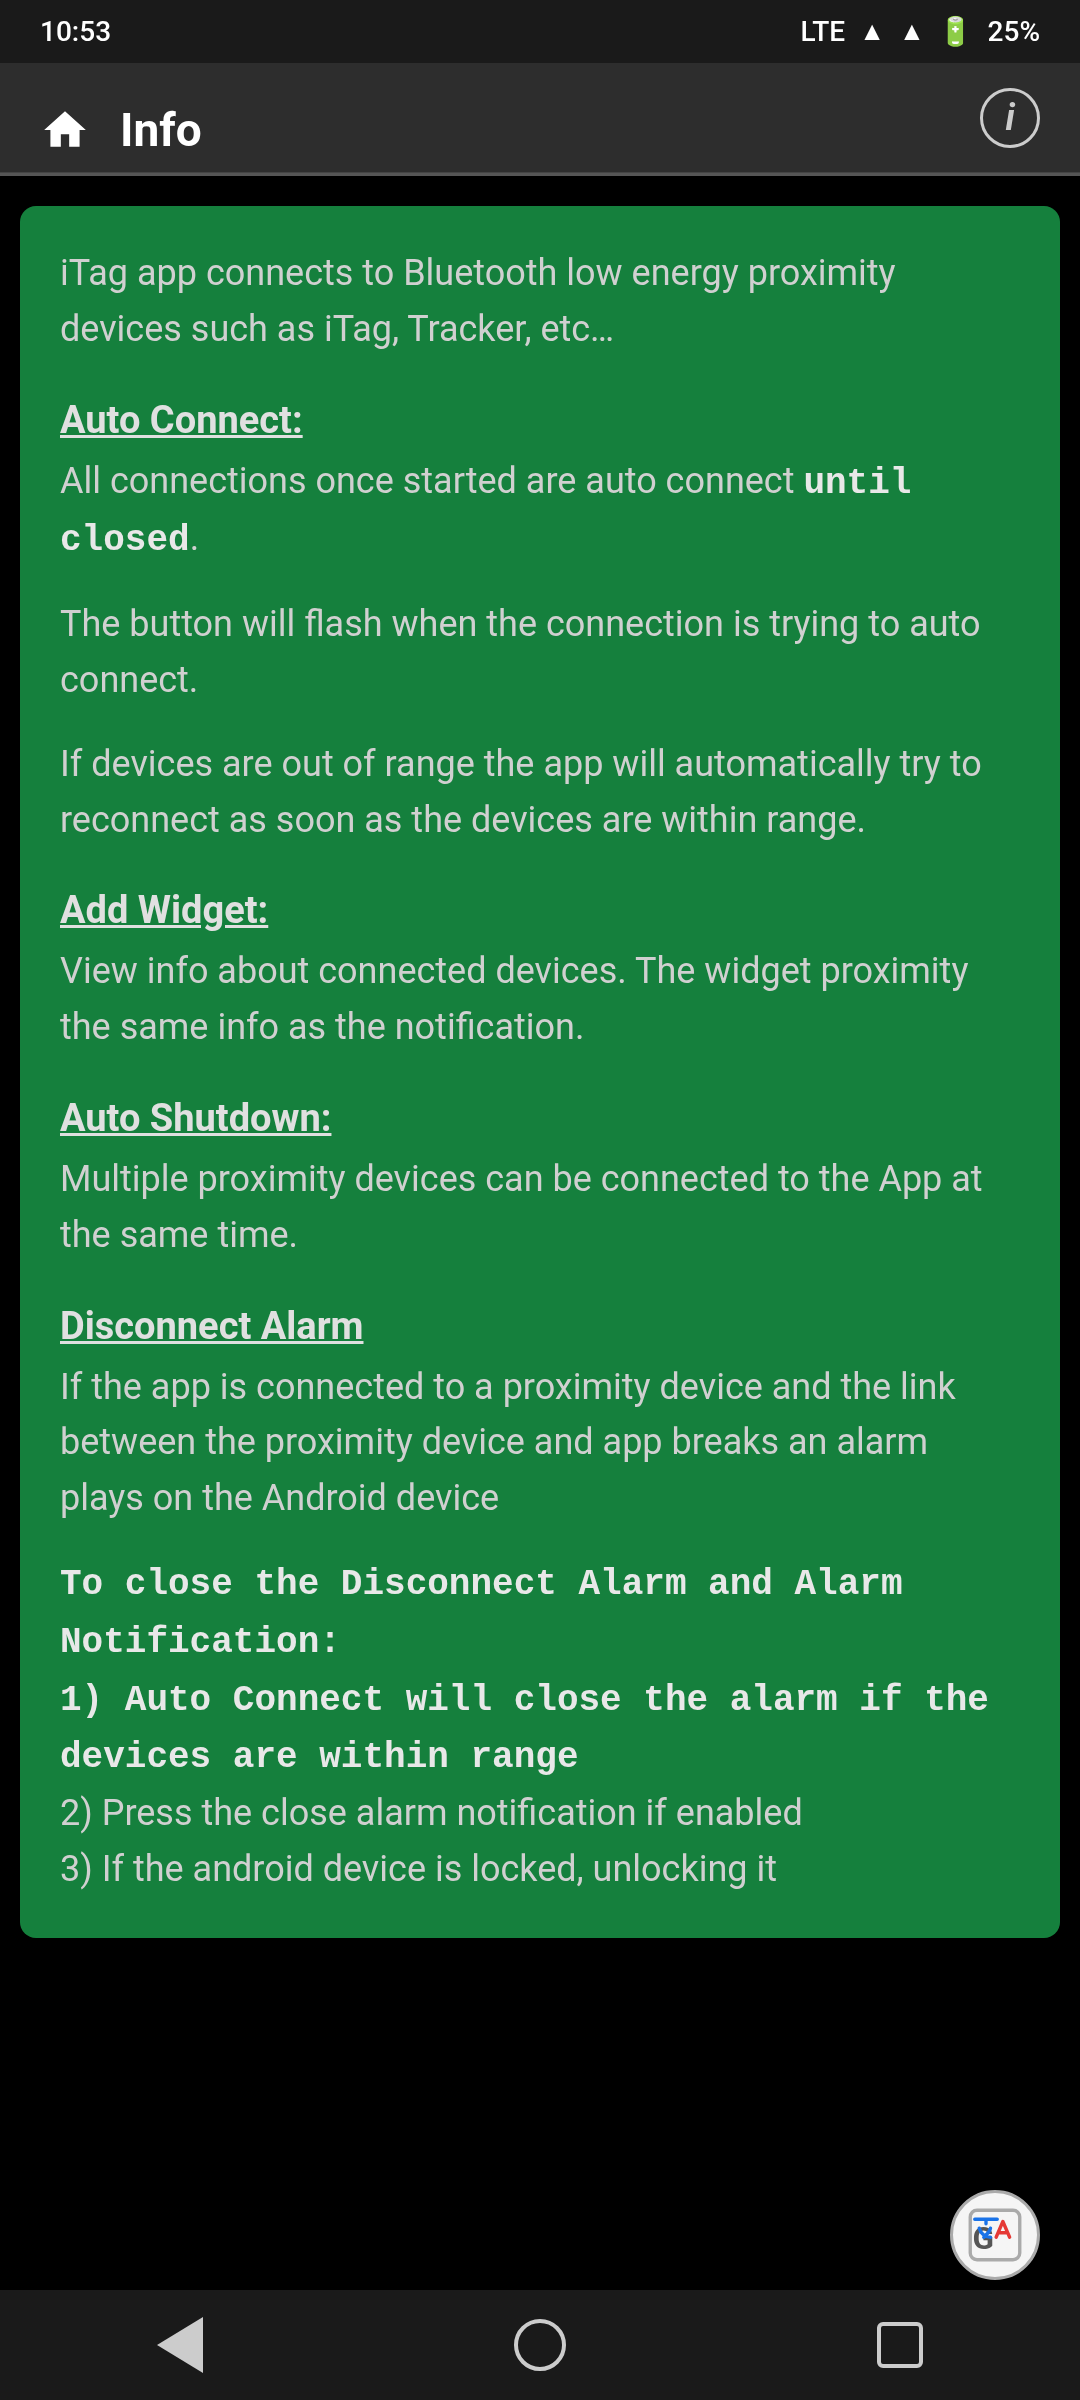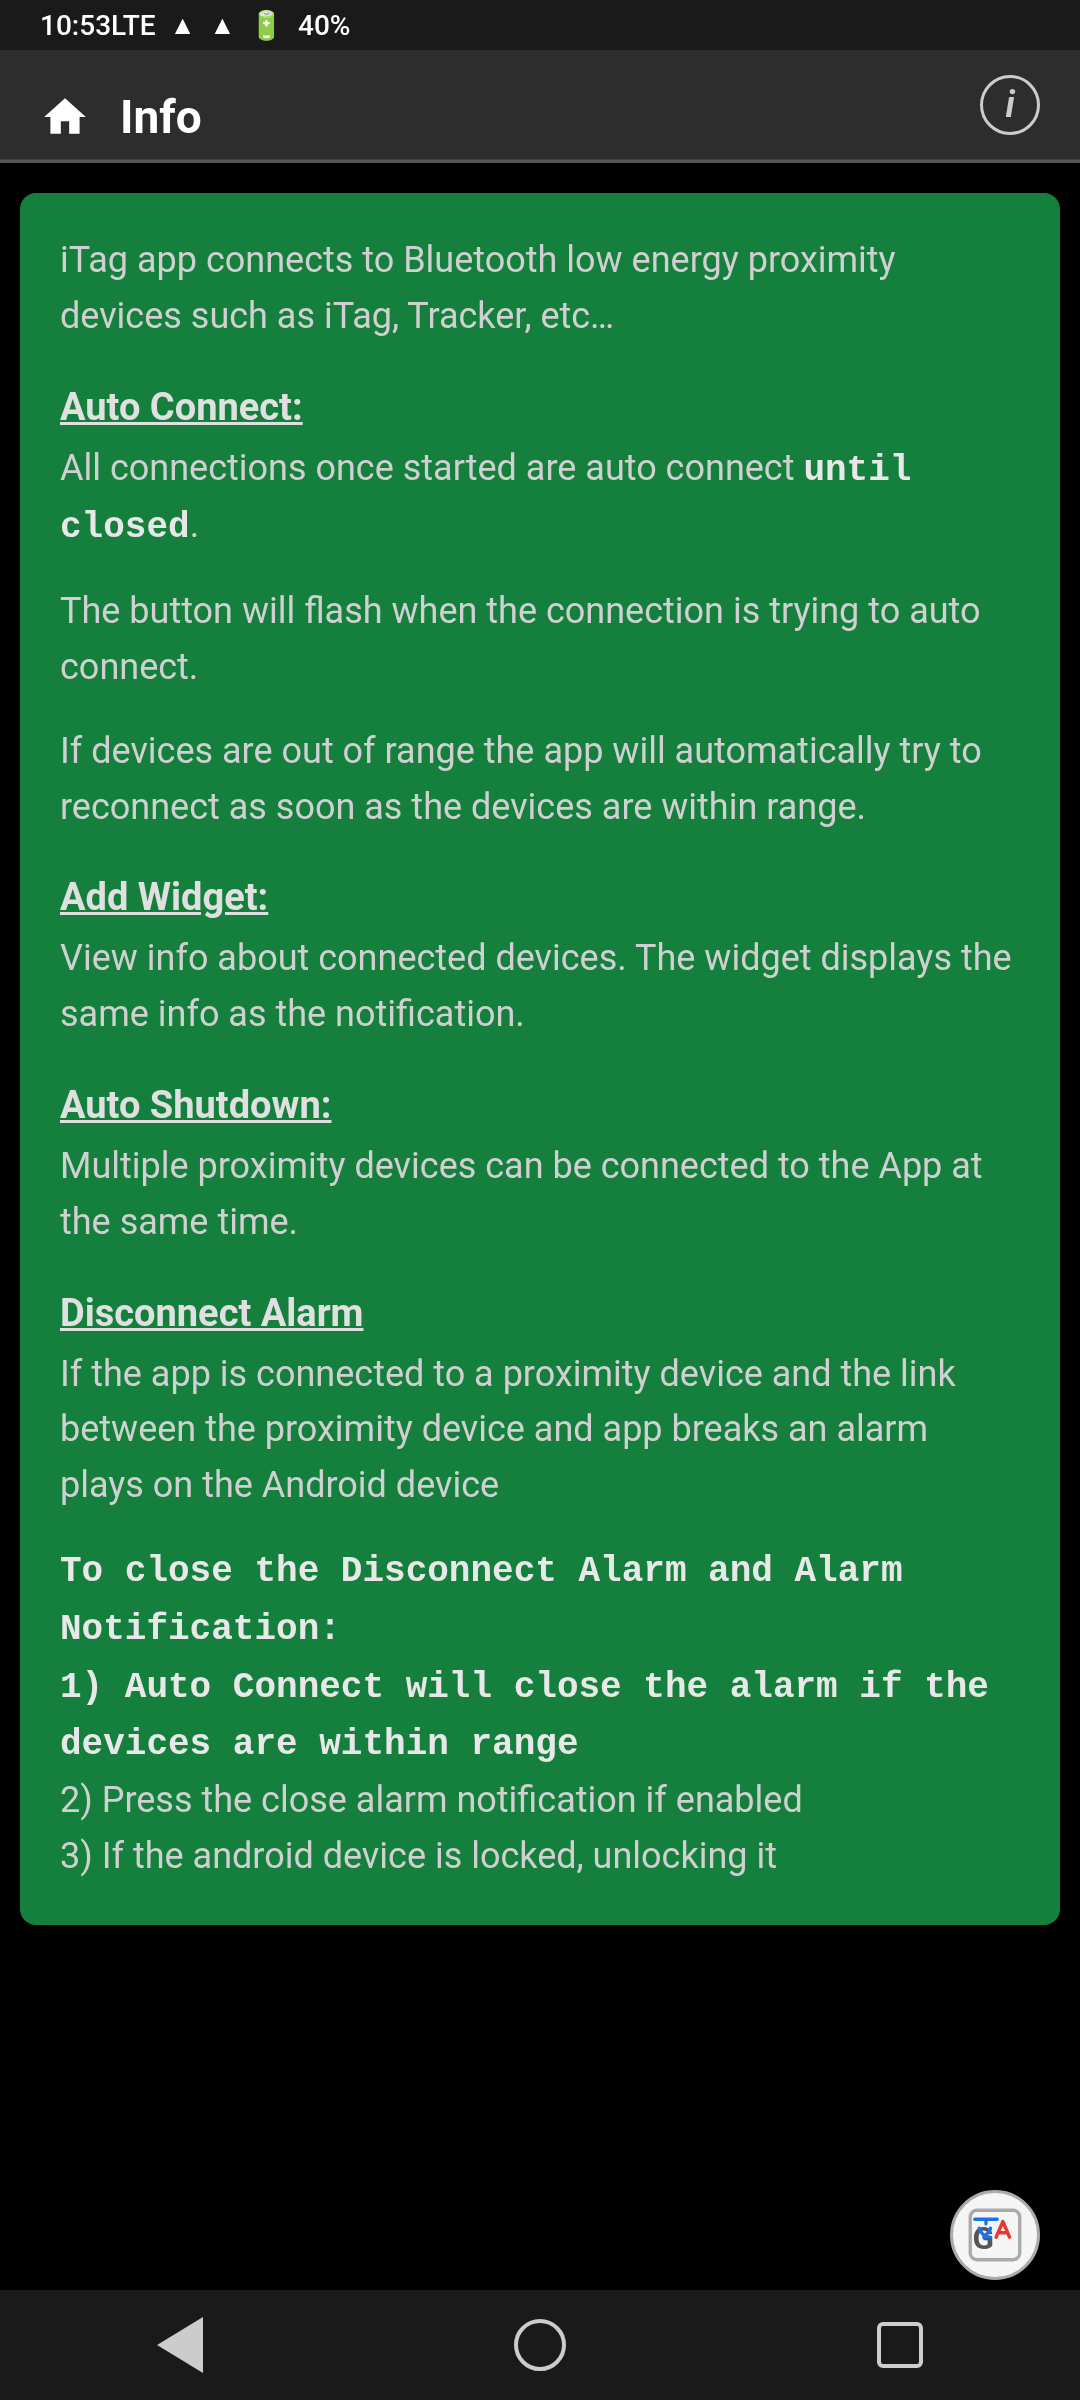--- a/index.html
+++ b/index.html
@@ -10,24 +10,24 @@
       font-family: 'Roboto', Arial, sans-serif;
       width: 1080px;
       min-height: 2400px;
       overflow-x: hidden;
       color: #e0e0e0;
     }
 
     
     .status-bar {
       background: #1a1a1a;
-      height: 50px;
-      display: flex;
-      align-items: center;
-      justify-content: flex-start;
+      height: 63px;
+      display: flex;
+      align-items: center;
+      justify-content: space-between;
       padding: 0 40px;
       color: #fff;
       font-size: 28px;
       font-weight: 500;
     }
 
     .status-left { font-size: 28px; }
     .status-right {
       display: flex;
       align-items: center;
@@ -201,21 +201,21 @@
 </head>
 <body>
 
 <div class="status-bar">
   <span class="status-left">10:53</span>
   <div class="status-right">
     <span>LTE</span>
     <span style="font-size:26px;">▲</span>
     <span style="font-size:26px;">▲</span>
     <span>🔋</span>
-    <span>40%</span>
+    <span>25%</span>
   </div>
 </div>
 
 <div class="app-bar">
   <div class="app-bar-left">
     <svg class="home-icon" viewBox="0 0 24 24" xmlns="http://www.w3.org/2000/svg">
       <path d="M10 20v-6h4v6h5v-8h3L12 3 2 12h3v8z" fill="#fff"></path>
     </svg>
     <span class="app-title">Info</span>
   </div>
@@ -228,21 +228,21 @@
 
 <div class="main-content">
   <p class="intro-text">iTag app connects to Bluetooth low energy proximity devices such as iTag, Tracker, etc…</p>
 
   <span class="section-heading">Auto Connect:</span>
   <p>All connections once started are auto connect <span class="bold-text">until closed</span>.</p>
   <p>The button will flash when the connection is trying to auto connect.</p>
   <p>If devices are out of range the app will automatically try to reconnect as soon as the devices are within range.</p>
 
   <span class="section-heading">Add Widget:</span>
-  <p>View info about connected devices. The widget displays the same info as the notification.</p>
+  <p>View info about connected devices. The widget proximity the same info as the notification.</p>
 
   <span class="section-heading">Auto Shutdown:</span>
   <p>Multiple proximity devices can be connected to the App at the same time.</p>
 
   <span class="section-heading">Disconnect Alarm</span>
   <p>If the app is connected to a proximity device and the link between the proximity device and app breaks an alarm plays on the Android device</p>
   <p>
     <span class="bold-text">To close the Disconnect Alarm and Alarm Notification:</span><br>
     <span class="bold-text">1) Auto Connect will close the alarm if the <span>devices are within range</span></span><br>
     2) Press the close alarm notification if enabled<br>

